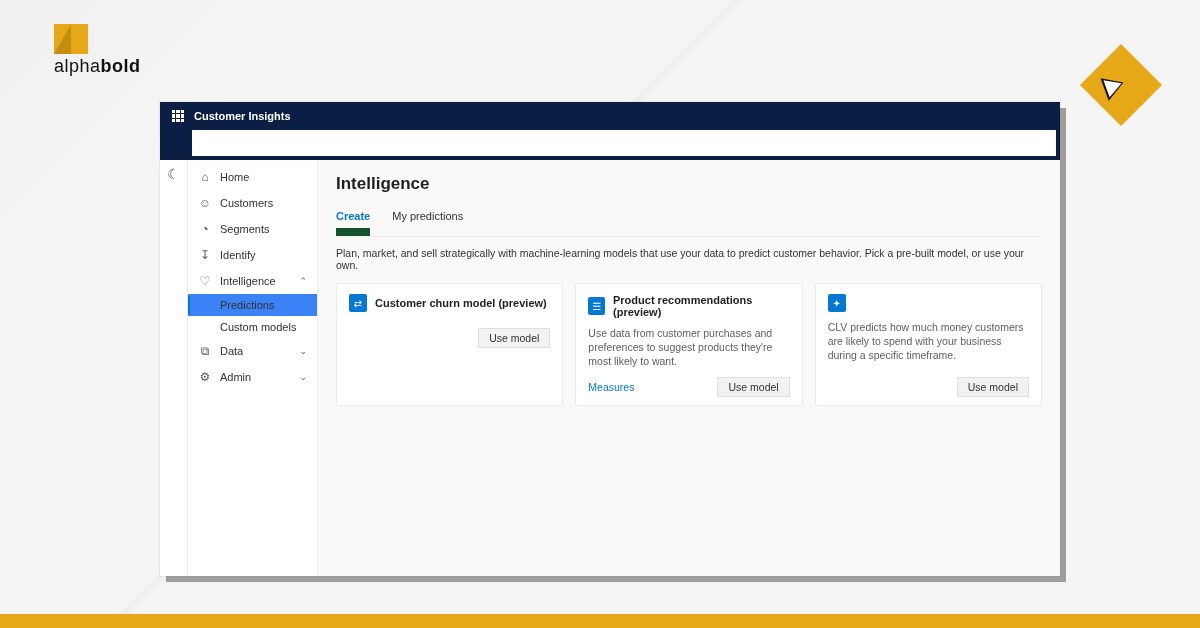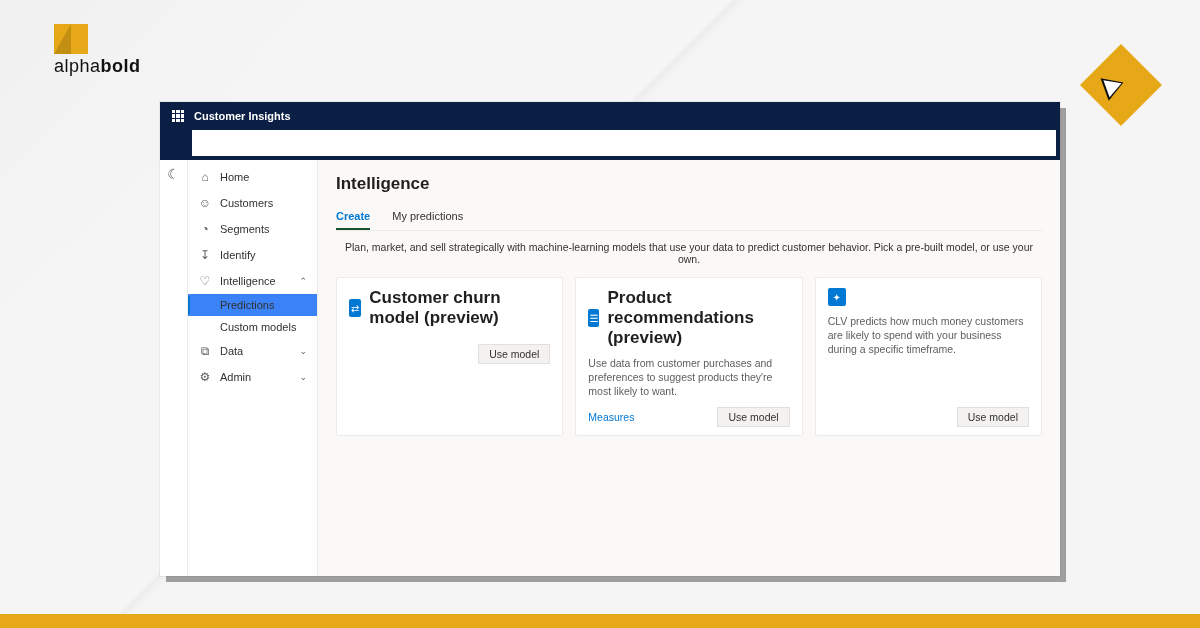--- a/index.html
+++ b/index.html
@@ -205,28 +205,27 @@
     border-bottom:1px solid #edebe9;
     margin-bottom:10px;
   }
   .tab {
     padding:4px 0 6px;
     color:#323130;
     cursor:pointer;
   }
   .tab.active {
     color:#0078d4;
-    border-bottom:2px solid #14532d;
+    border-bottom:8px solid #14532d;
     font-weight:600;
   }
   .description {
     font-size:10.5px;
     color:#323130;
     margin-bottom:12px;
-    text-align:center;
   }
 
   .cards {
     display:flex;
     gap: 12px;
   }
   .card {
     flex:1;
     border:1px solid #edebe9;
     background:#fff;
@@ -244,21 +243,21 @@
     margin-bottom:8px;
   }
   .card-icon {
     width:18px; height:18px;
     background:#0078d4;
     border-radius:2px;
     color:#fff;
     font-size:10px;
     display:flex; align-items:center; justify-content:center;
   }
-  .card-title { font-weight:600; color:#201f1e; font-size:17px;}
+  .card-title { font-weight:600; color:#201f1e; font-size:11px;}
   .card-body { color:#605e5c; line-height:1.35; flex:1; }
   .card-foot {
     display:flex;
     justify-content:flex-end;
     align-items:center;
     gap:10px;
     margin-top:8px;
   }
   .card-foot .details-link {
     margin-right:auto;

